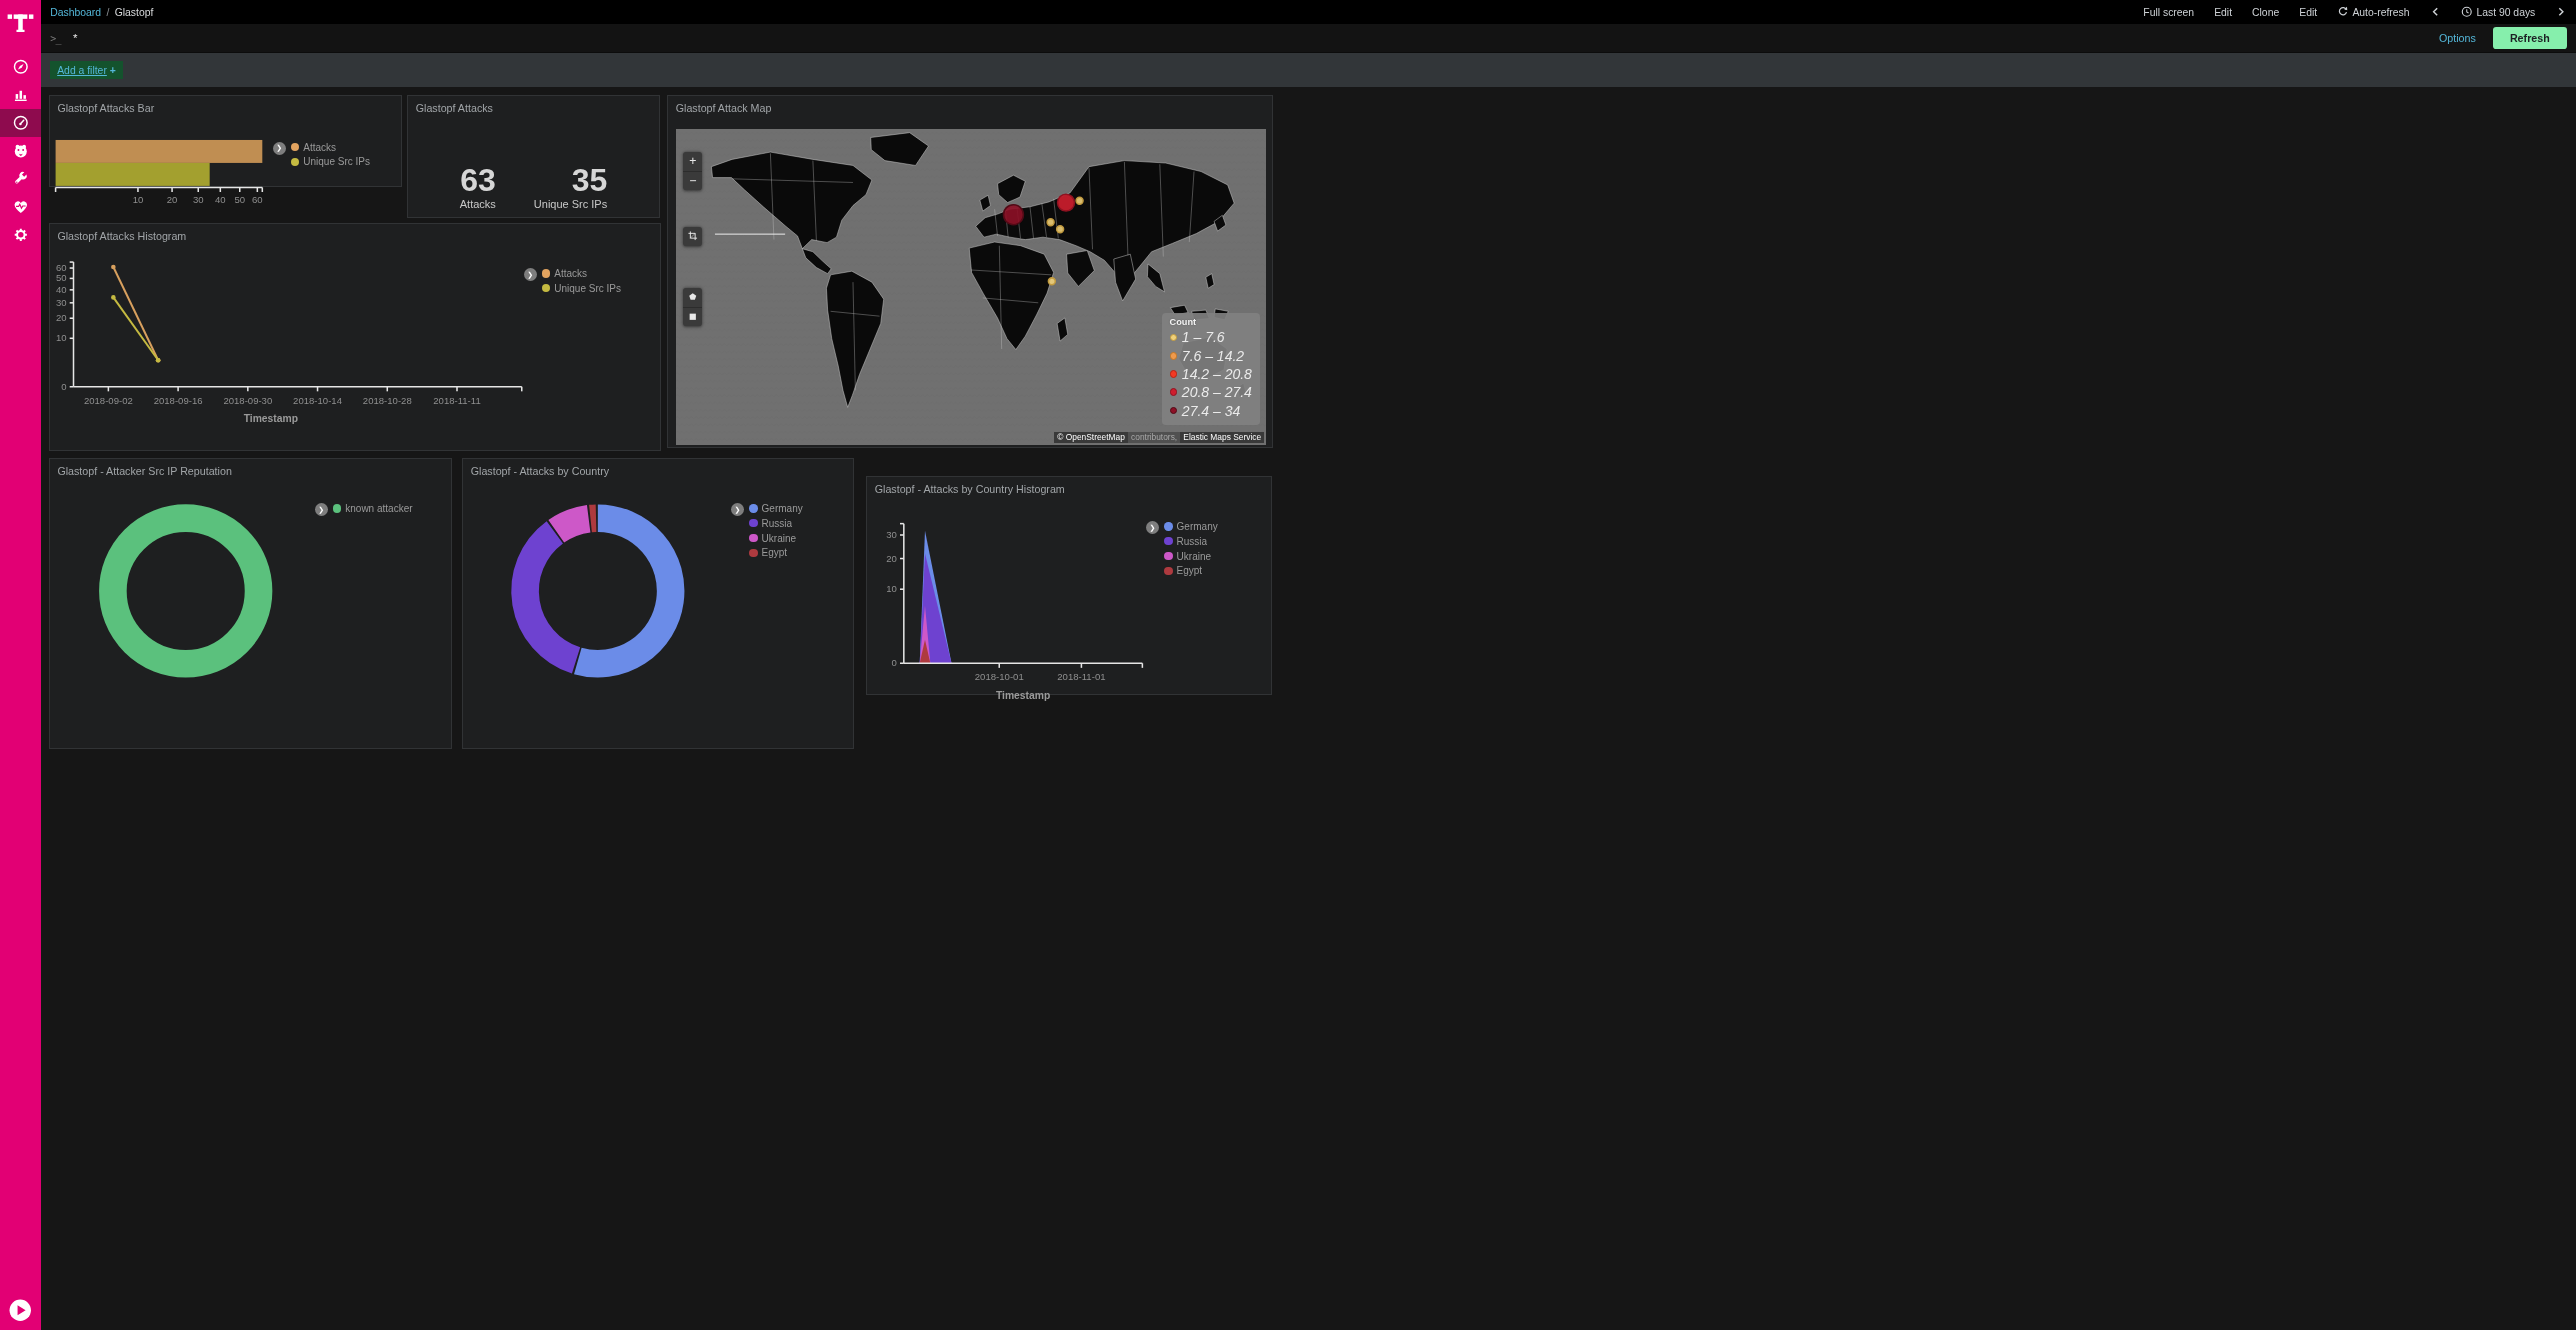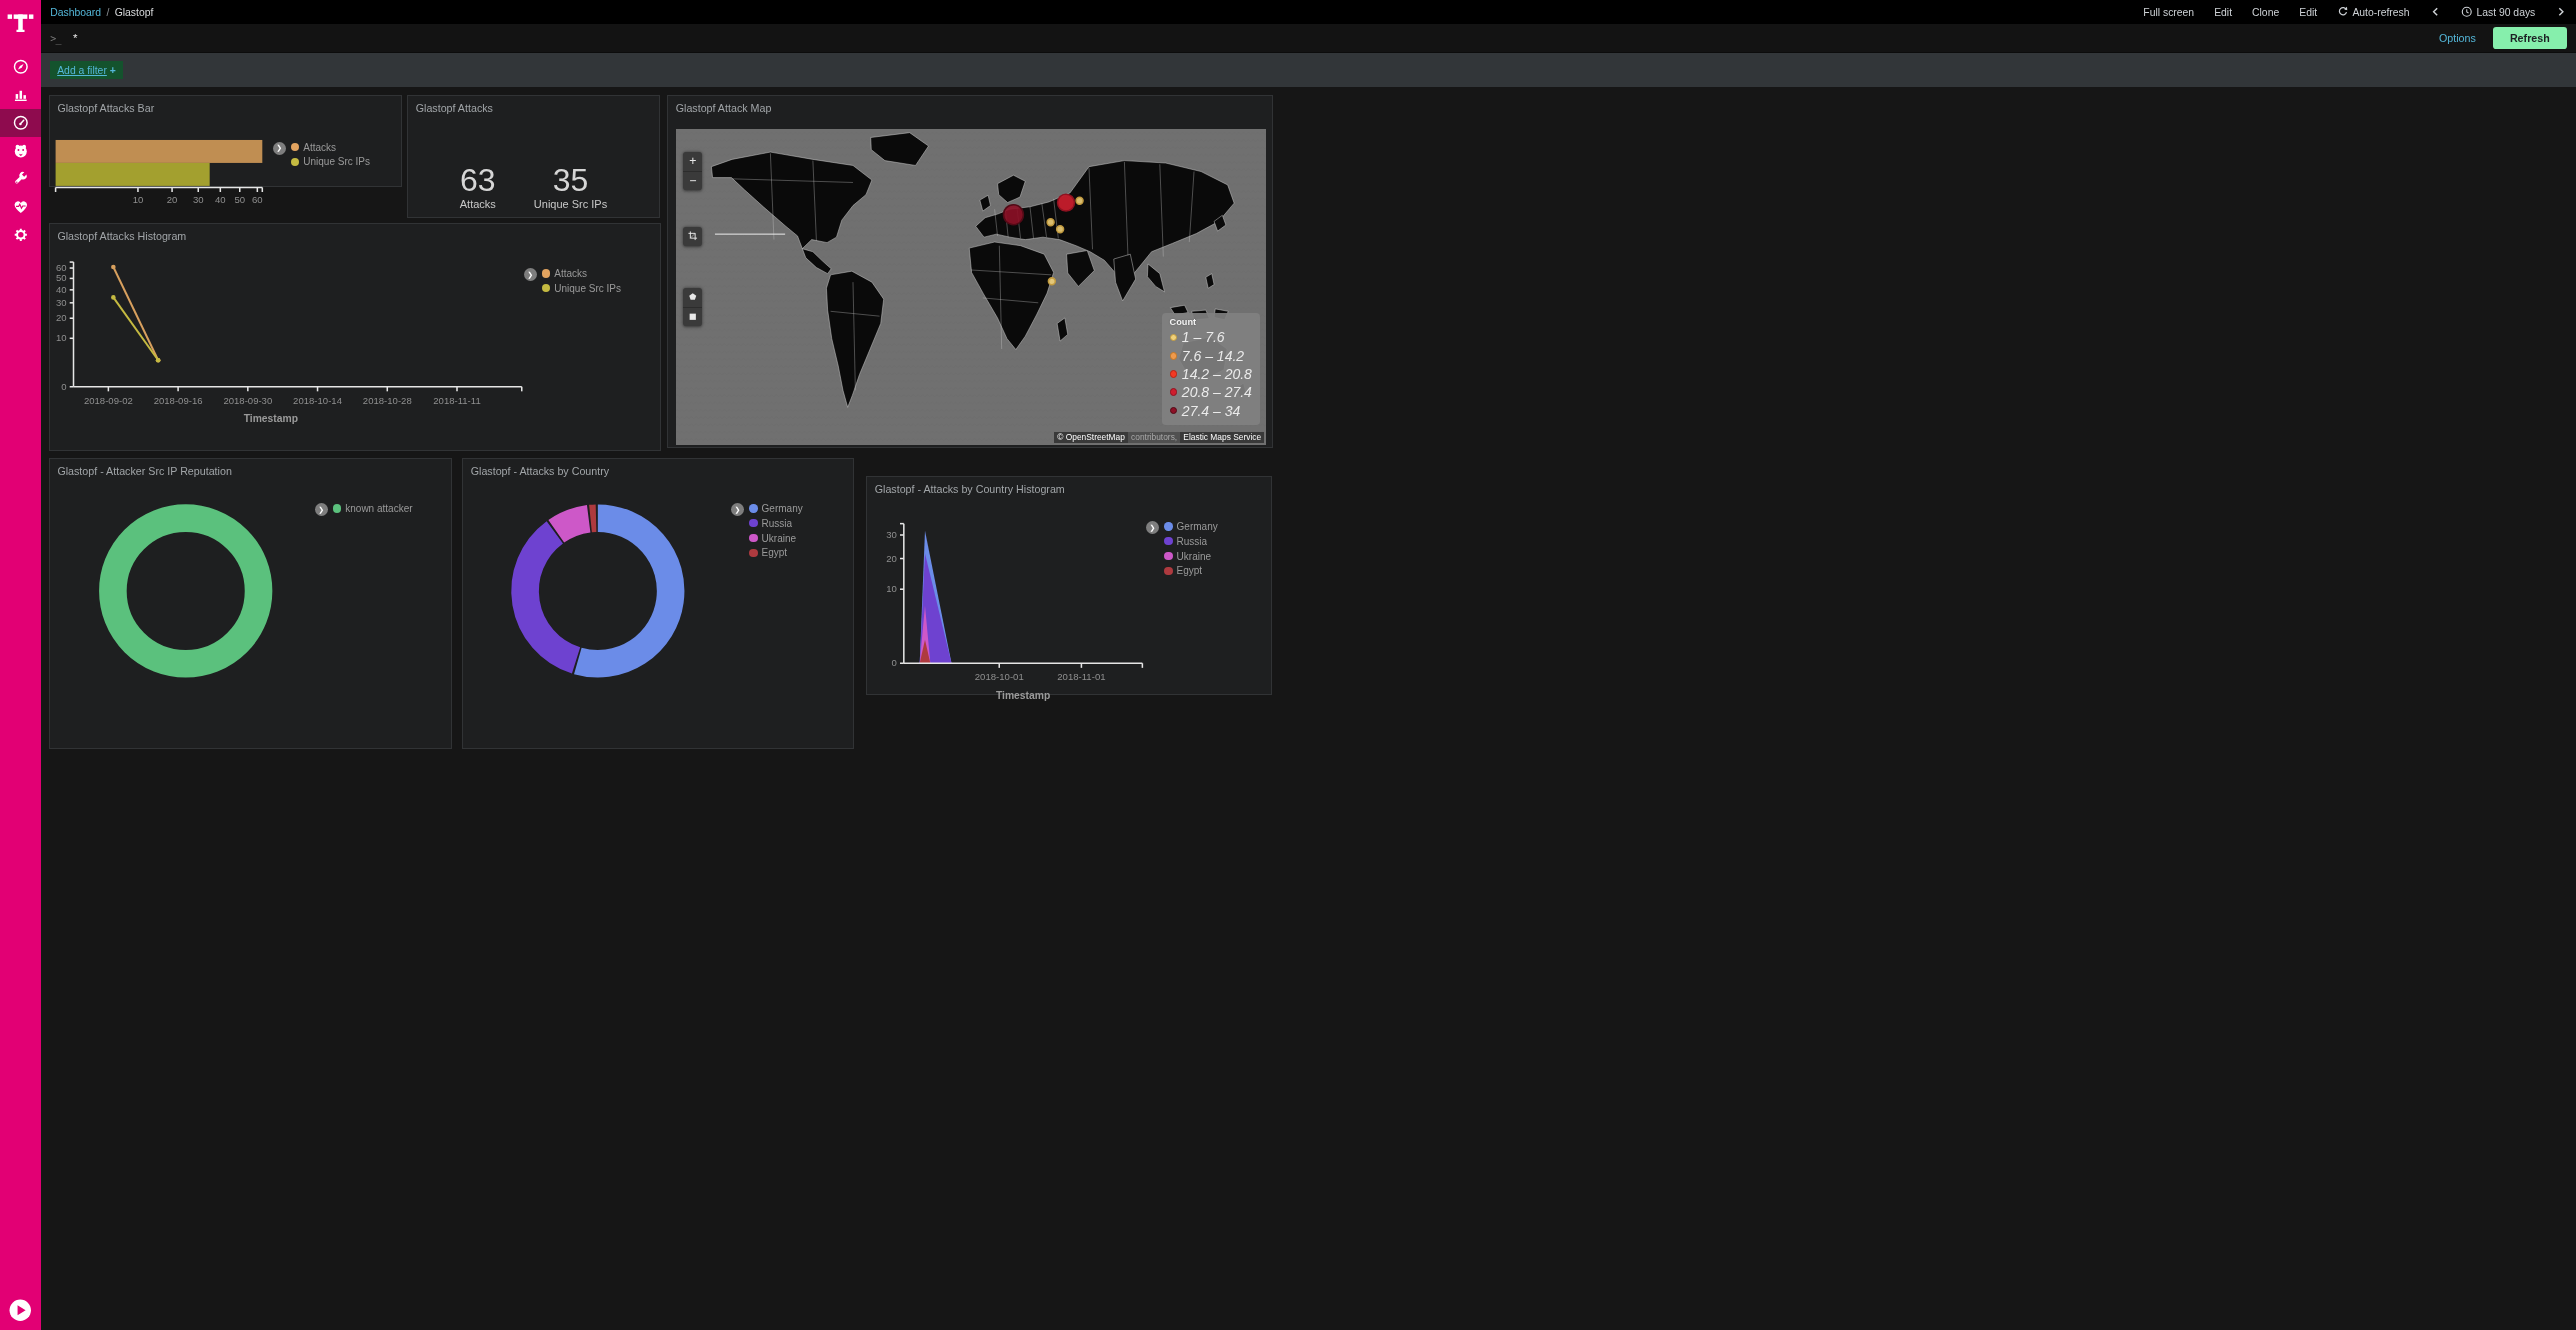--- a/index.html
+++ b/index.html
@@ -41,21 +41,21 @@
   svg text { font-family:"Liberation Sans", sans-serif; }
   
   .legend { position:absolute; display:flex; align-items:flex-start; gap:5.4px; }
   .ltoggle { width:13px; height:13px; border-radius:50%; background:#7e7e7e; color:#fff;
     font-size:7px; display:flex; align-items:center; justify-content:center; cursor:pointer; flex:none; }
   .litems { display:flex; flex-direction:column; gap:3.8px; }
   .litem { display:flex; align-items:center; gap:3.8px; font-size:10px; color:#9a9a9a; cursor:pointer; white-space:nowrap; }
   .ldot { width:8.4px; height:8.4px; border-radius:50%; flex:none; }
   
   .metrics { display:flex; justify-content:center; gap:38px; padding-top:44px; text-align:center; }
-  .mval { font-size:32px; font-weight:400; color:#d6d6d6; line-height:1; }
+  .mval { font-size:32px; font-weight:700; color:#d6d6d6; line-height:1;text-align:right; }
   .mlab { font-size:11px; color:#c9c9c9; margin-top:2.3px; }
   
   .maparea { position:absolute; left:7.7px; top:33px; width:590px; height:316px; background:#707070; overflow:hidden; cursor:grab; }
   .maparea > svg.world { position:absolute; inset:0; width:100%; height:100%; }
   .mgroup { position:absolute; left:7.7px; width:19px; background:#3a3a3a; border-radius:3.1px;
     box-shadow:0 0.8px 3.1px rgba(0,0,0,.55); overflow:hidden; }
   .mbtn { width:19px; height:19px; display:flex; align-items:center; justify-content:center;
     color:#e8e8e8; font-size:12.3px; cursor:pointer; }
   .mbtn + .mbtn { border-top:0.8px solid #2c2c2c; }
   .mbtn svg { width:11.5px; height:11.5px; }

